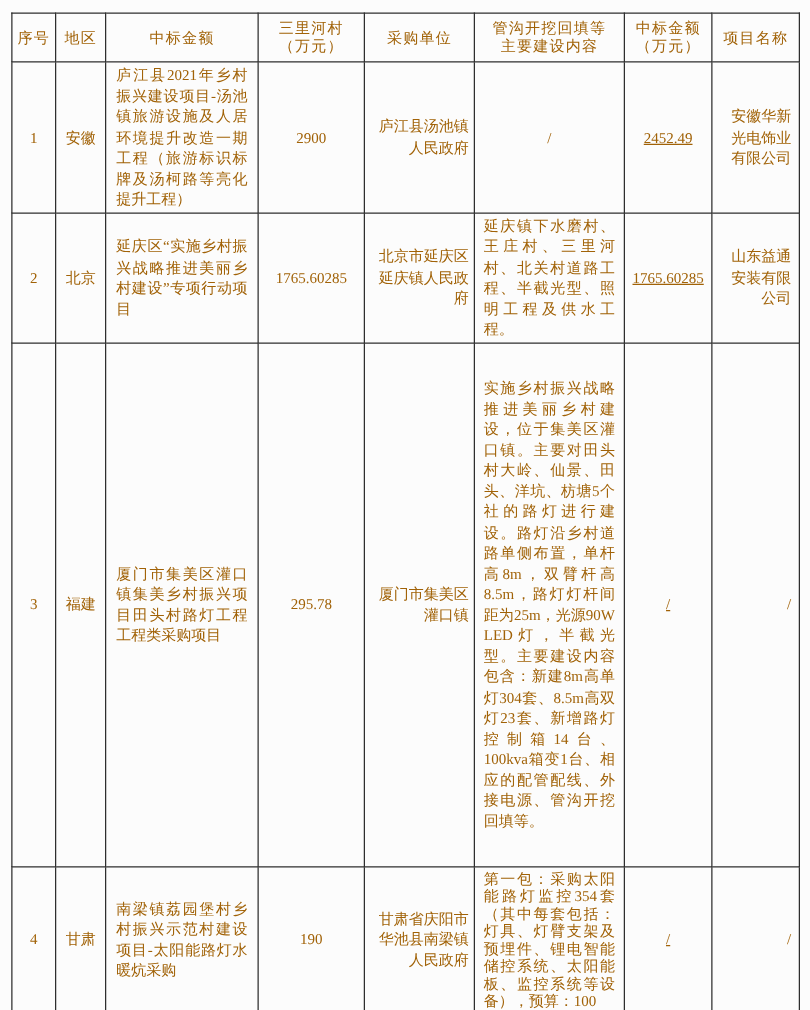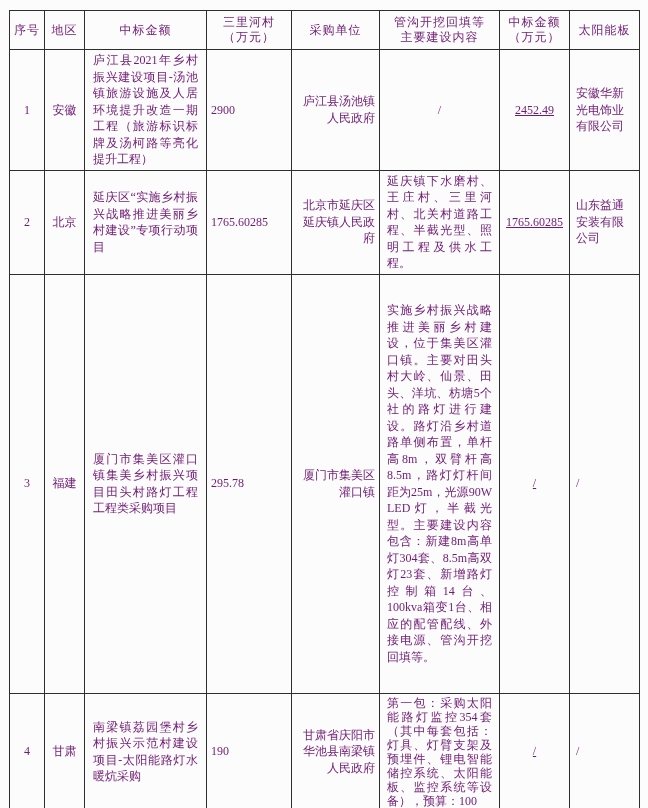--- a/index.html
+++ b/index.html
@@ -7,21 +7,21 @@
     padding: 0;
     background: #fcfcfc;
   }
   .page {
     position: relative;
     width: 648px;
     height: 808px;
     background: #fcfcfc;
     overflow: hidden;
     font-family: "Liberation Serif", "DejaVu Serif", serif;
-    color: #701a75;
+    color: #a16207;
   }
   table.doc-table {
     position: absolute;
     left: 9px;
     top: 10px;
     width: 630px;
     border-collapse: collapse;
     table-layout: fixed;
   }
   .doc-table th, .doc-table td {
@@ -42,23 +42,23 @@
   .doc-table td { line-height: 16.5px; }
   tr.h1 { height: 120px; }
   tr.h2 { height: 104px; }
   tr.h3 { height: 419px; }
   tr.h4 { height: 112px; }
   .c-center  { text-align: center; padding: 2px 2px; }
   .c-project { text-align: justify; text-justify: inter-character; padding: 2px 8px; line-height: 17px; }
   .c-buyer   { text-align: right; padding: 2px 4px; }
   .c-scale   { text-align: justify; text-justify: inter-character; padding: 2px 7px; line-height: 19px; }
   .c-slash   { text-align: center; }
-  .c-budget  { text-align: left; padding: 2px 4px; }
+  .c-budget  { text-align: center; padding: 2px 4px; }
   .c-amount  { text-align: center; padding: 2px 4px; word-break: break-all; text-decoration: underline; }
-  .c-company { text-align: left; padding: 2px 6px; font-family: Liberation Serif, serif; }
+  .c-company { text-align: right; padding: 2px 6px; font-family: Liberation Serif, serif; }
   tr.row-tight .c-scale { line-height: 14px; }
   .hline { display: block; }
 </style>
 </head>
 <body>
 
 <div class="page">
   <table class="doc-table">
     <colgroup>
       <col style="width:35px">
@@ -94,21 +94,21 @@
           </th>
         <th>
             <span class="hline">管沟开挖回填等</span>
             <span class="hline">主要建设内容</span>
           </th>
         <th>
             <span class="hline">中标金额</span>
             <span class="hline">（万元）</span>
           </th>
         <th>
-            <span class="hline">太阳能板</span>
+            <span class="hline">项目名称</span>
             <span class="hline"></span>
           </th>
       </tr>
     </thead>
     <tbody>
       <tr class="h1">
         <td class="c-center">1</td>
         <td class="c-center">安徽</td>
         <td class="c-project">庐江县2021年乡村振兴建设项目-汤池镇旅游设施及人居环境提升改造一期工程（旅游标识标牌及汤柯路等亮化提升工程）</td>
         <td class="c-budget">2900</td>

